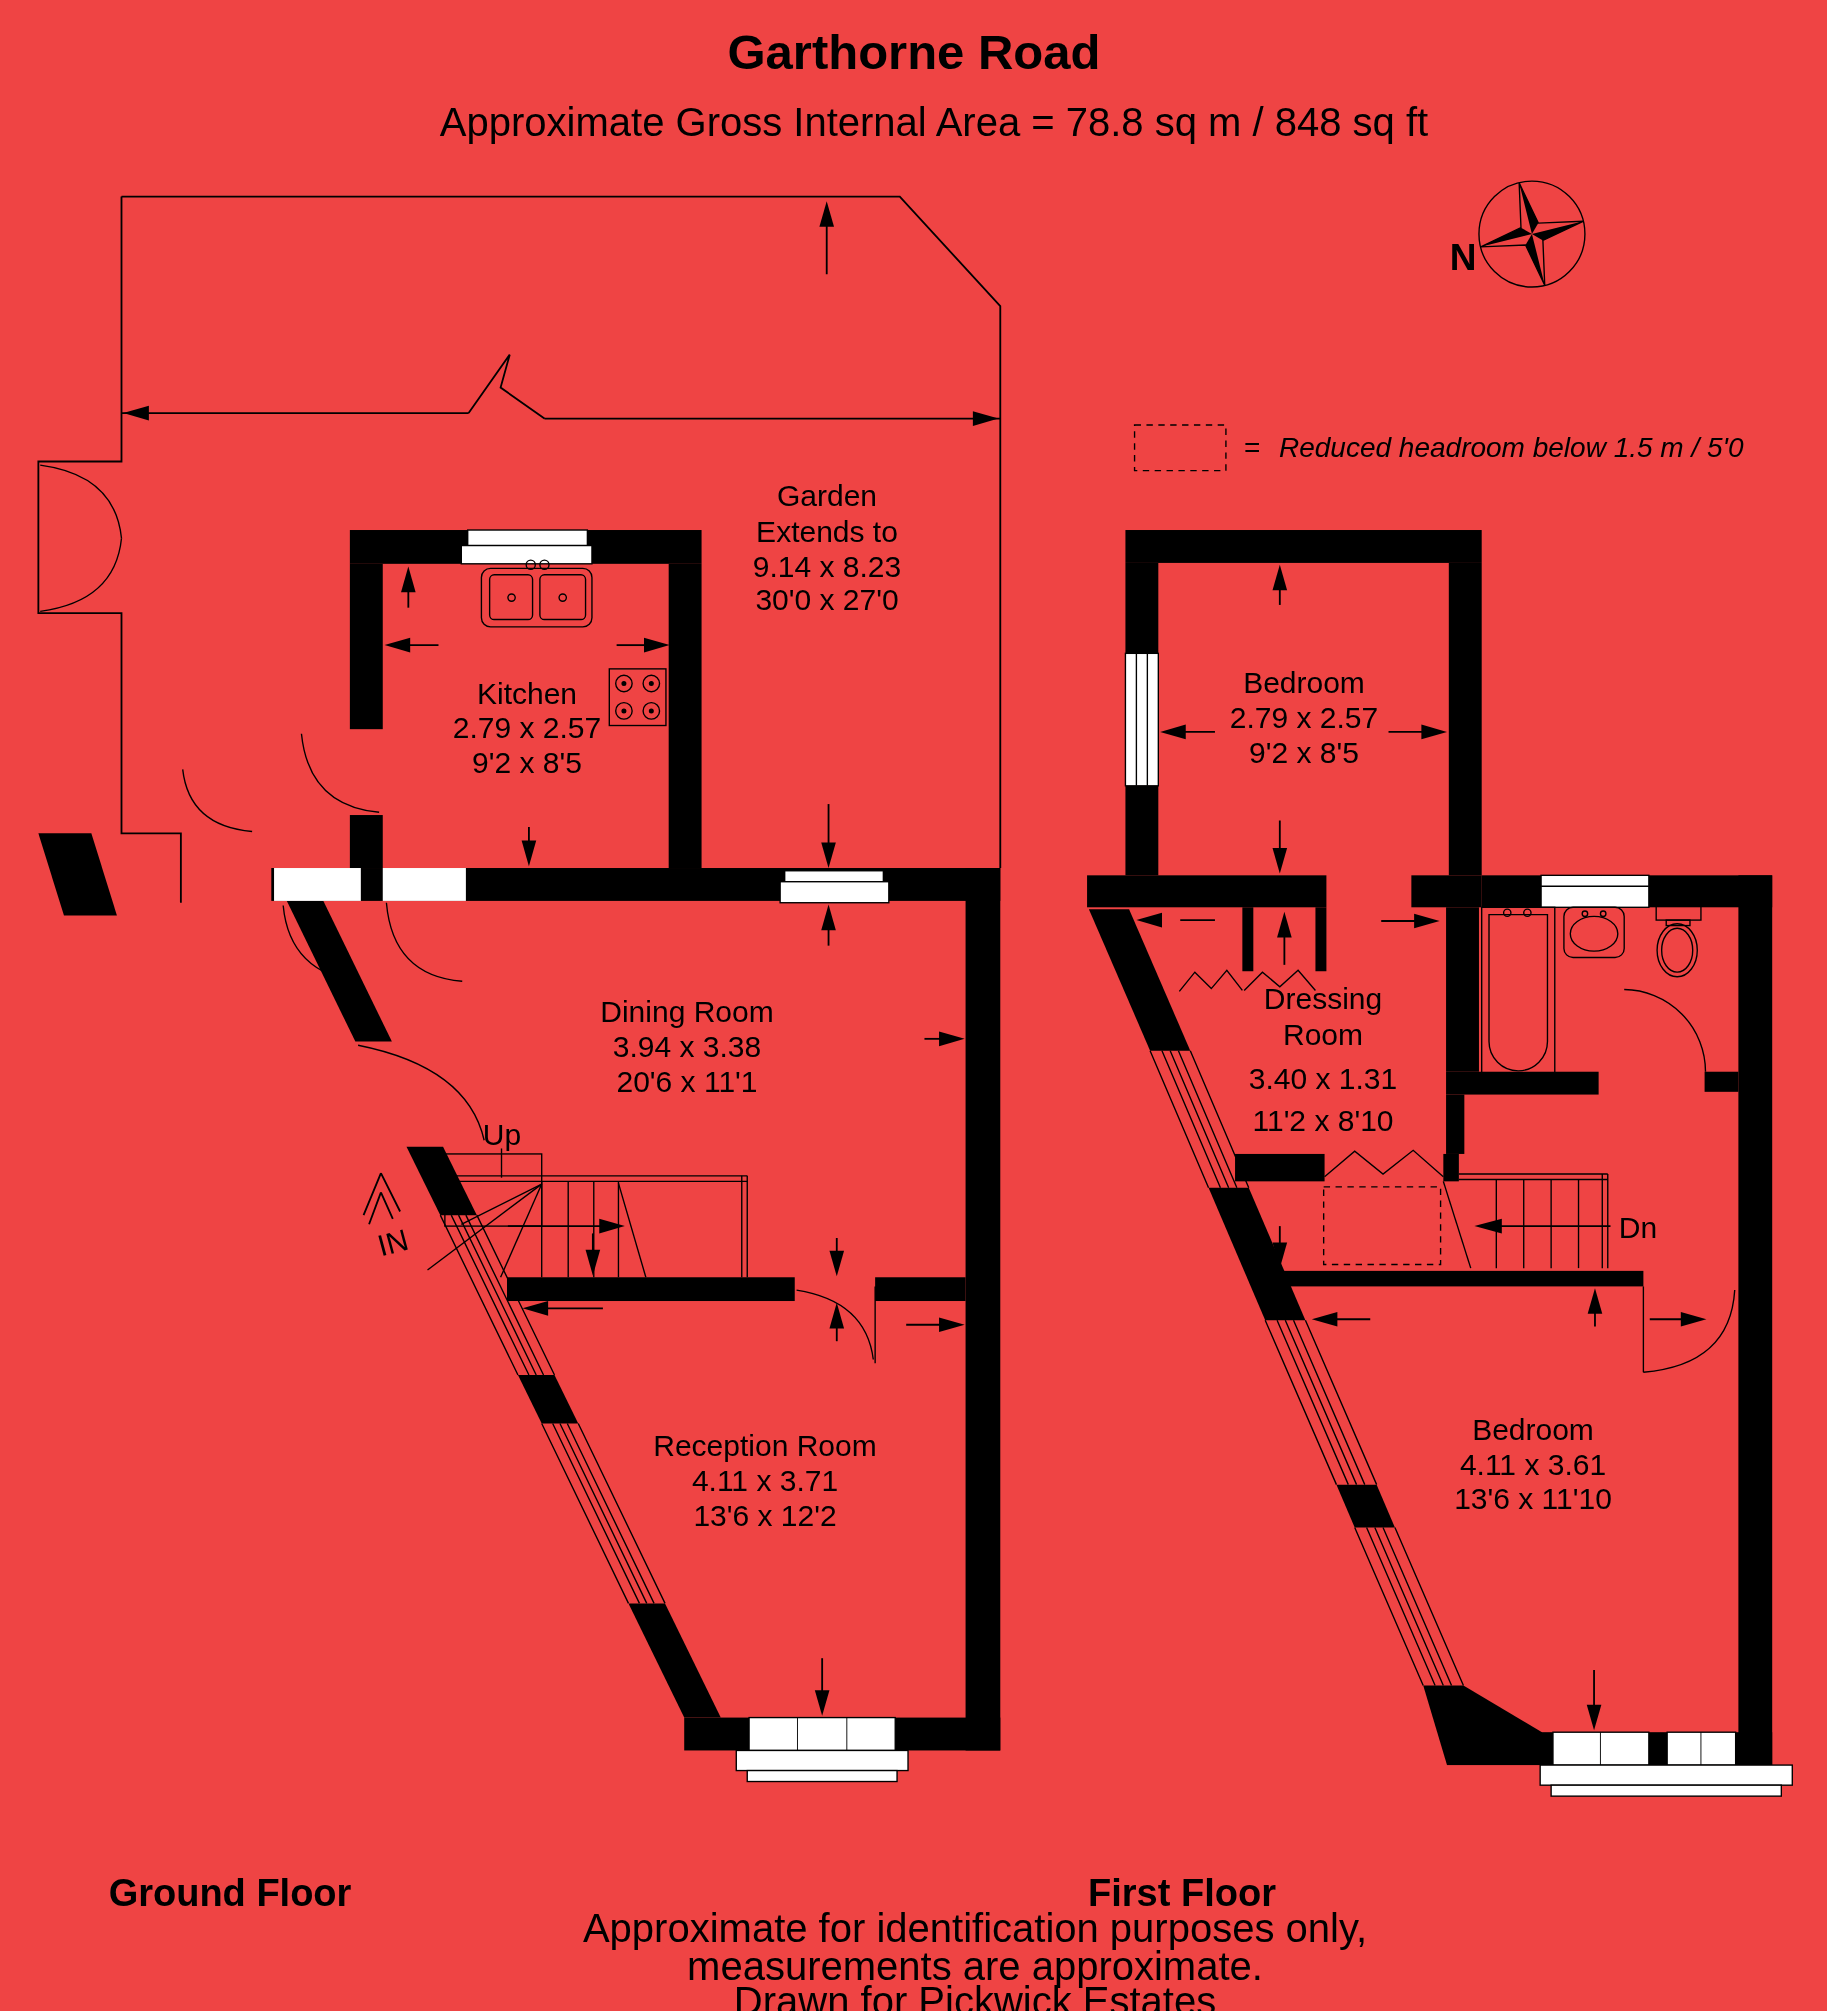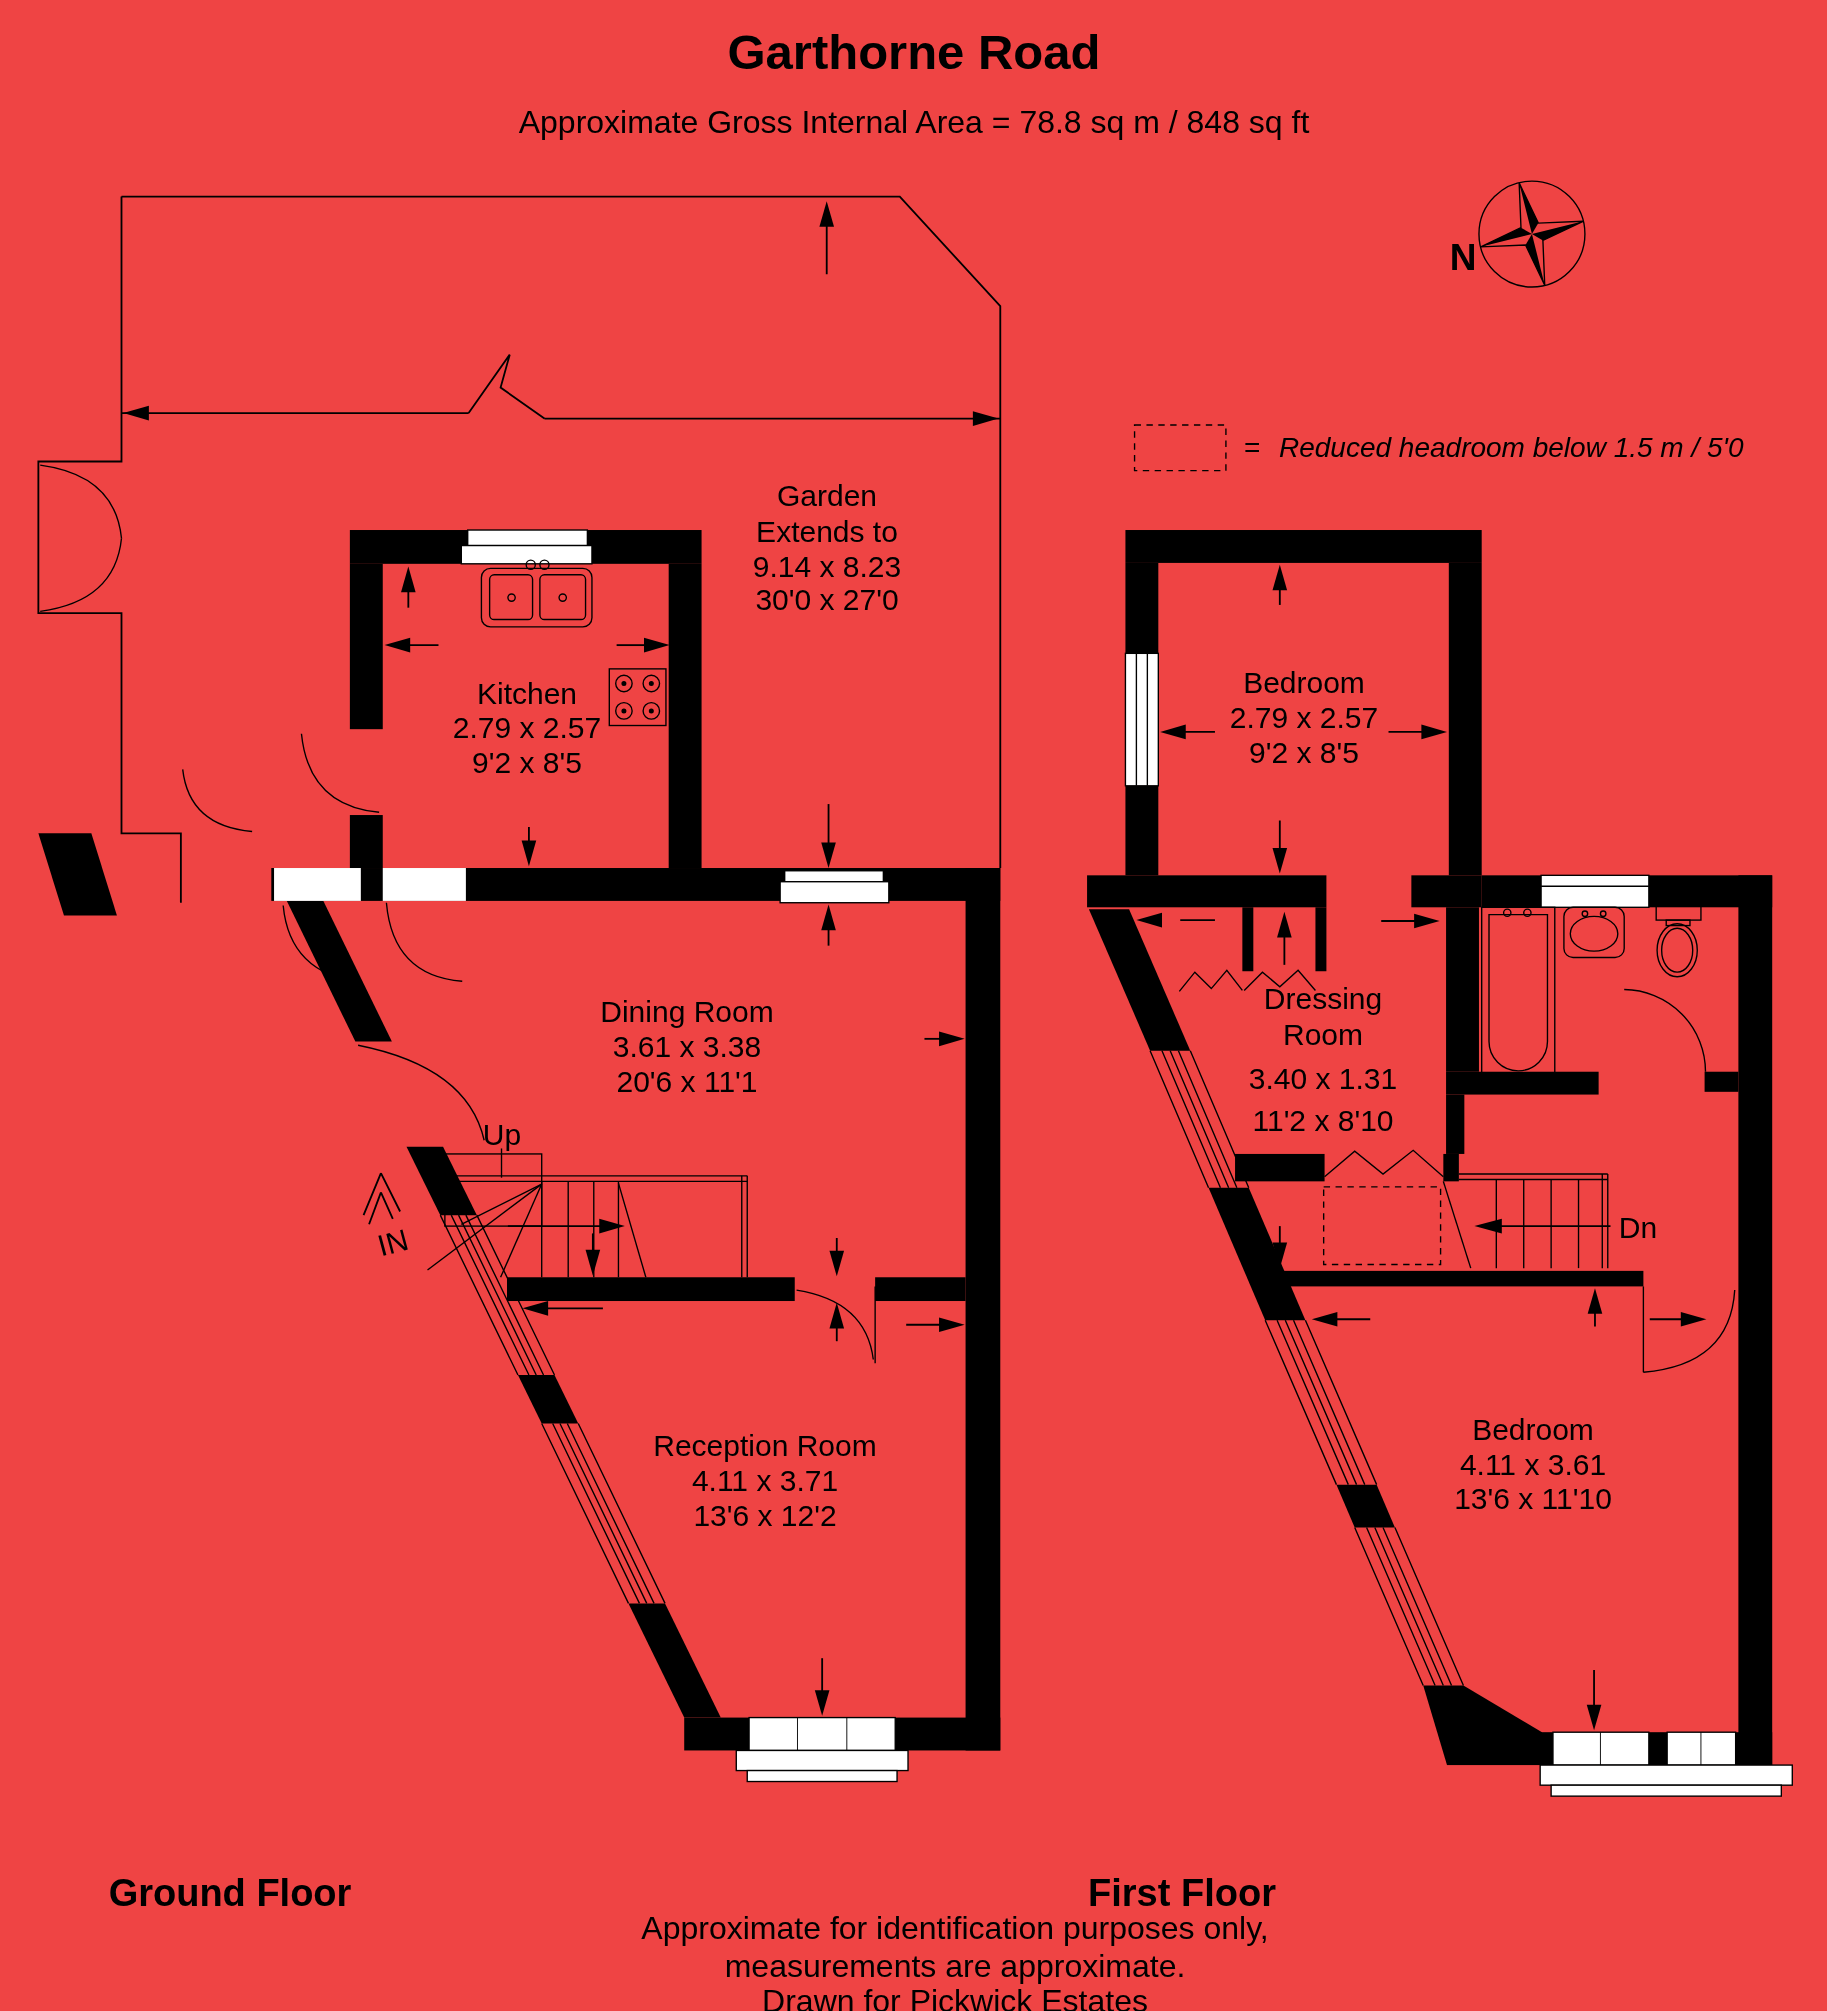--- a/index.html
+++ b/index.html
@@ -2,21 +2,21 @@
 <html style="font-size:14.6px"><head>
 <meta charset="utf-8">
 <style>
   html,body{margin:0;padding:0;background:#fff;}
   .canvas{position:relative;width:1827px;height:2011px;background:#ef4444;overflow:hidden;
           font-family:"Liberation Sans", sans-serif;color:#000;}
   .canvas svg{position:absolute;left:0;top:0;}
   .lbl{position:absolute;transform:translate(-50%,-50%);white-space:nowrap;
        font-size:30px;line-height:1;color:#000;}
   .lbl.big{font-size:49px;font-weight:bold;}
-  .lbl.sub{font-size:32px;}
+  .lbl.sub{font-size:40px;margin-left:20px;}
   .lbl.floor{font-size:38px;font-weight:bold;}
   .lbl.north{font-size:37px;font-weight:bold;}
   .lbl.legend{font-size:28px;transform:translate(0,-50%);}
   .lbl.rot{transform:translate(-50%,-50%) rotate(-15deg);}
 </style>
 </head>
 <body>
 
 <div class="canvas">
 
@@ -333,21 +333,21 @@
   <div class="lbl" style="left:827px;top:496px;">Garden</div>
   <div class="lbl" style="left:827px;top:532px;">Extends to</div>
   <div class="lbl" style="left:827px;top:567px;">9.14 x 8.23</div>
   <div class="lbl" style="left:827px;top:600px;">30'0 x 27'0</div>
 
   <div class="lbl" style="left:527px;top:694px;">Kitchen</div>
   <div class="lbl" style="left:527px;top:728px;">2.79 x 2.57</div>
   <div class="lbl" style="left:527px;top:763px;">9'2 x 8'5</div>
 
   <div class="lbl" style="left:687px;top:1012px;">Dining Room</div>
-  <div class="lbl" style="left:687px;top:1047px;">3.61 x 3.38</div>
+  <div class="lbl" style="left:687px;top:1047px;">3.94 x 3.38</div>
   <div class="lbl" style="left:687px;top:1082px;">20'6 x 11'1</div>
 
   <div class="lbl" style="left:502px;top:1135px;">Up</div>
   <div class="lbl rot" style="left:393px;top:1243px;">IN</div>
 
   <div class="lbl" style="left:765px;top:1446px;">Reception Room</div>
   <div class="lbl" style="left:765px;top:1481px;">4.11 x 3.71</div>
   <div class="lbl" style="left:765px;top:1516px;">13'6 x 12'2</div>
 
   <div class="lbl" style="left:1304px;top:683px;">Bedroom</div>

